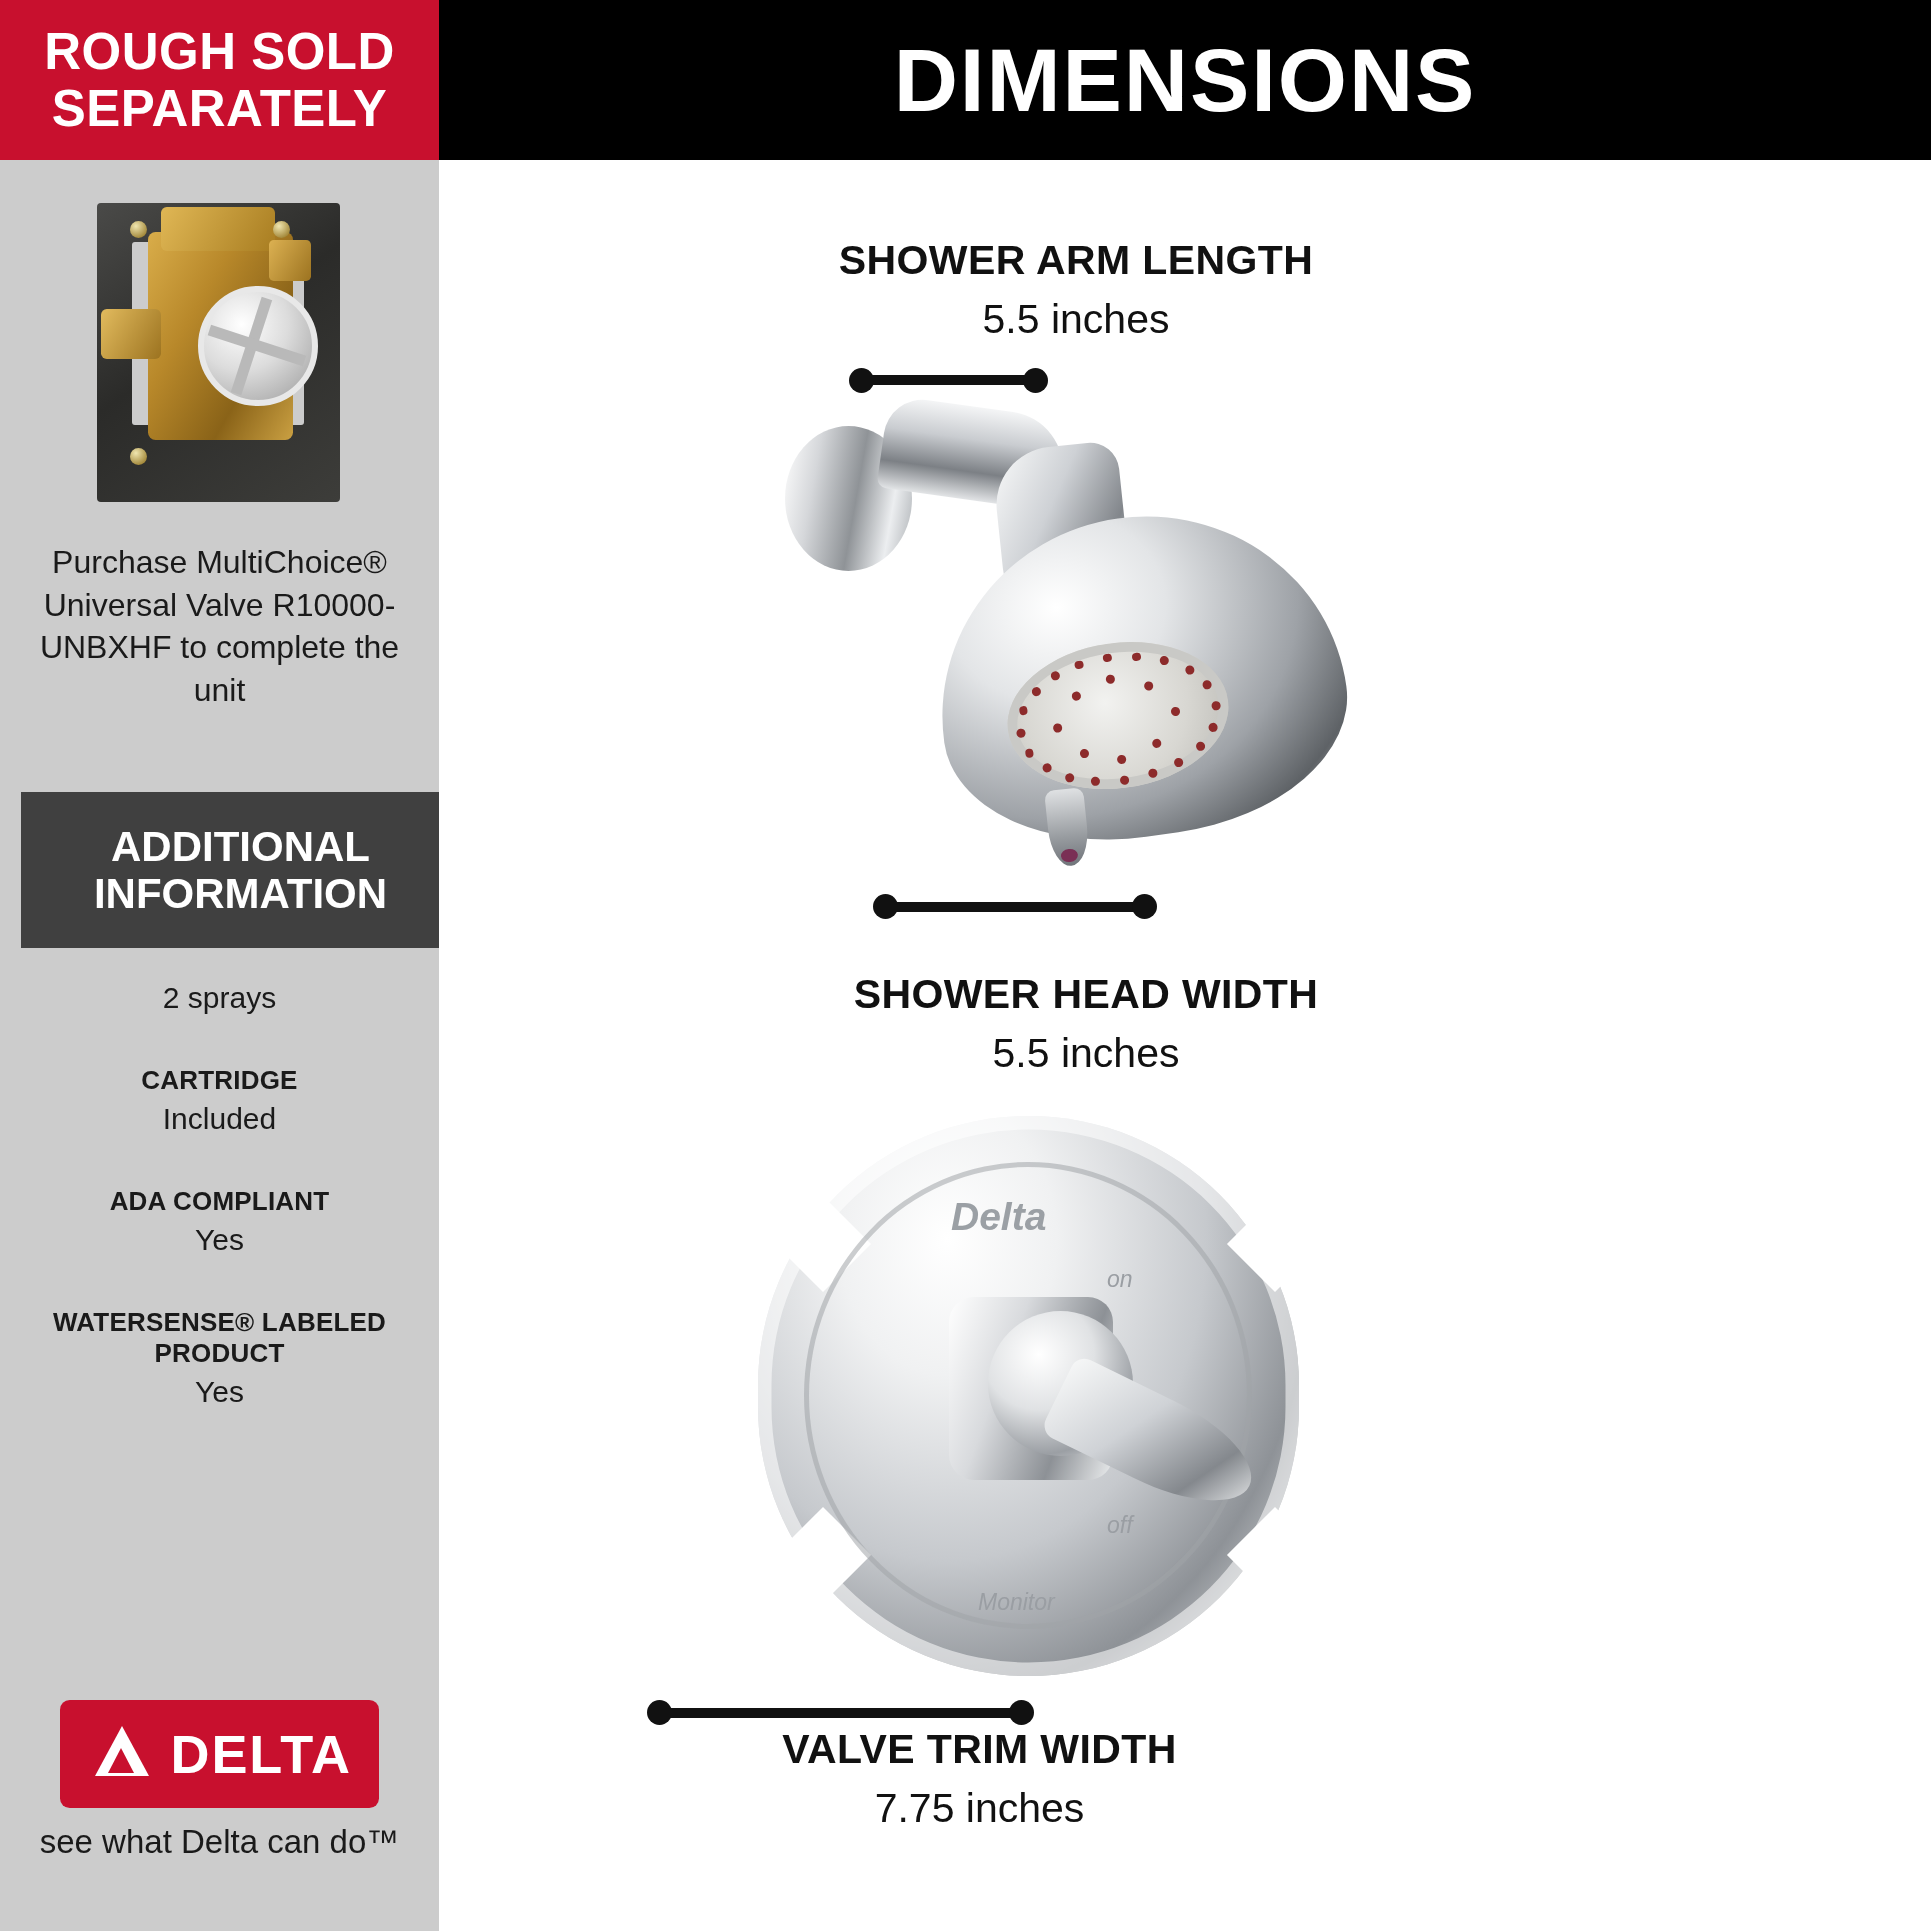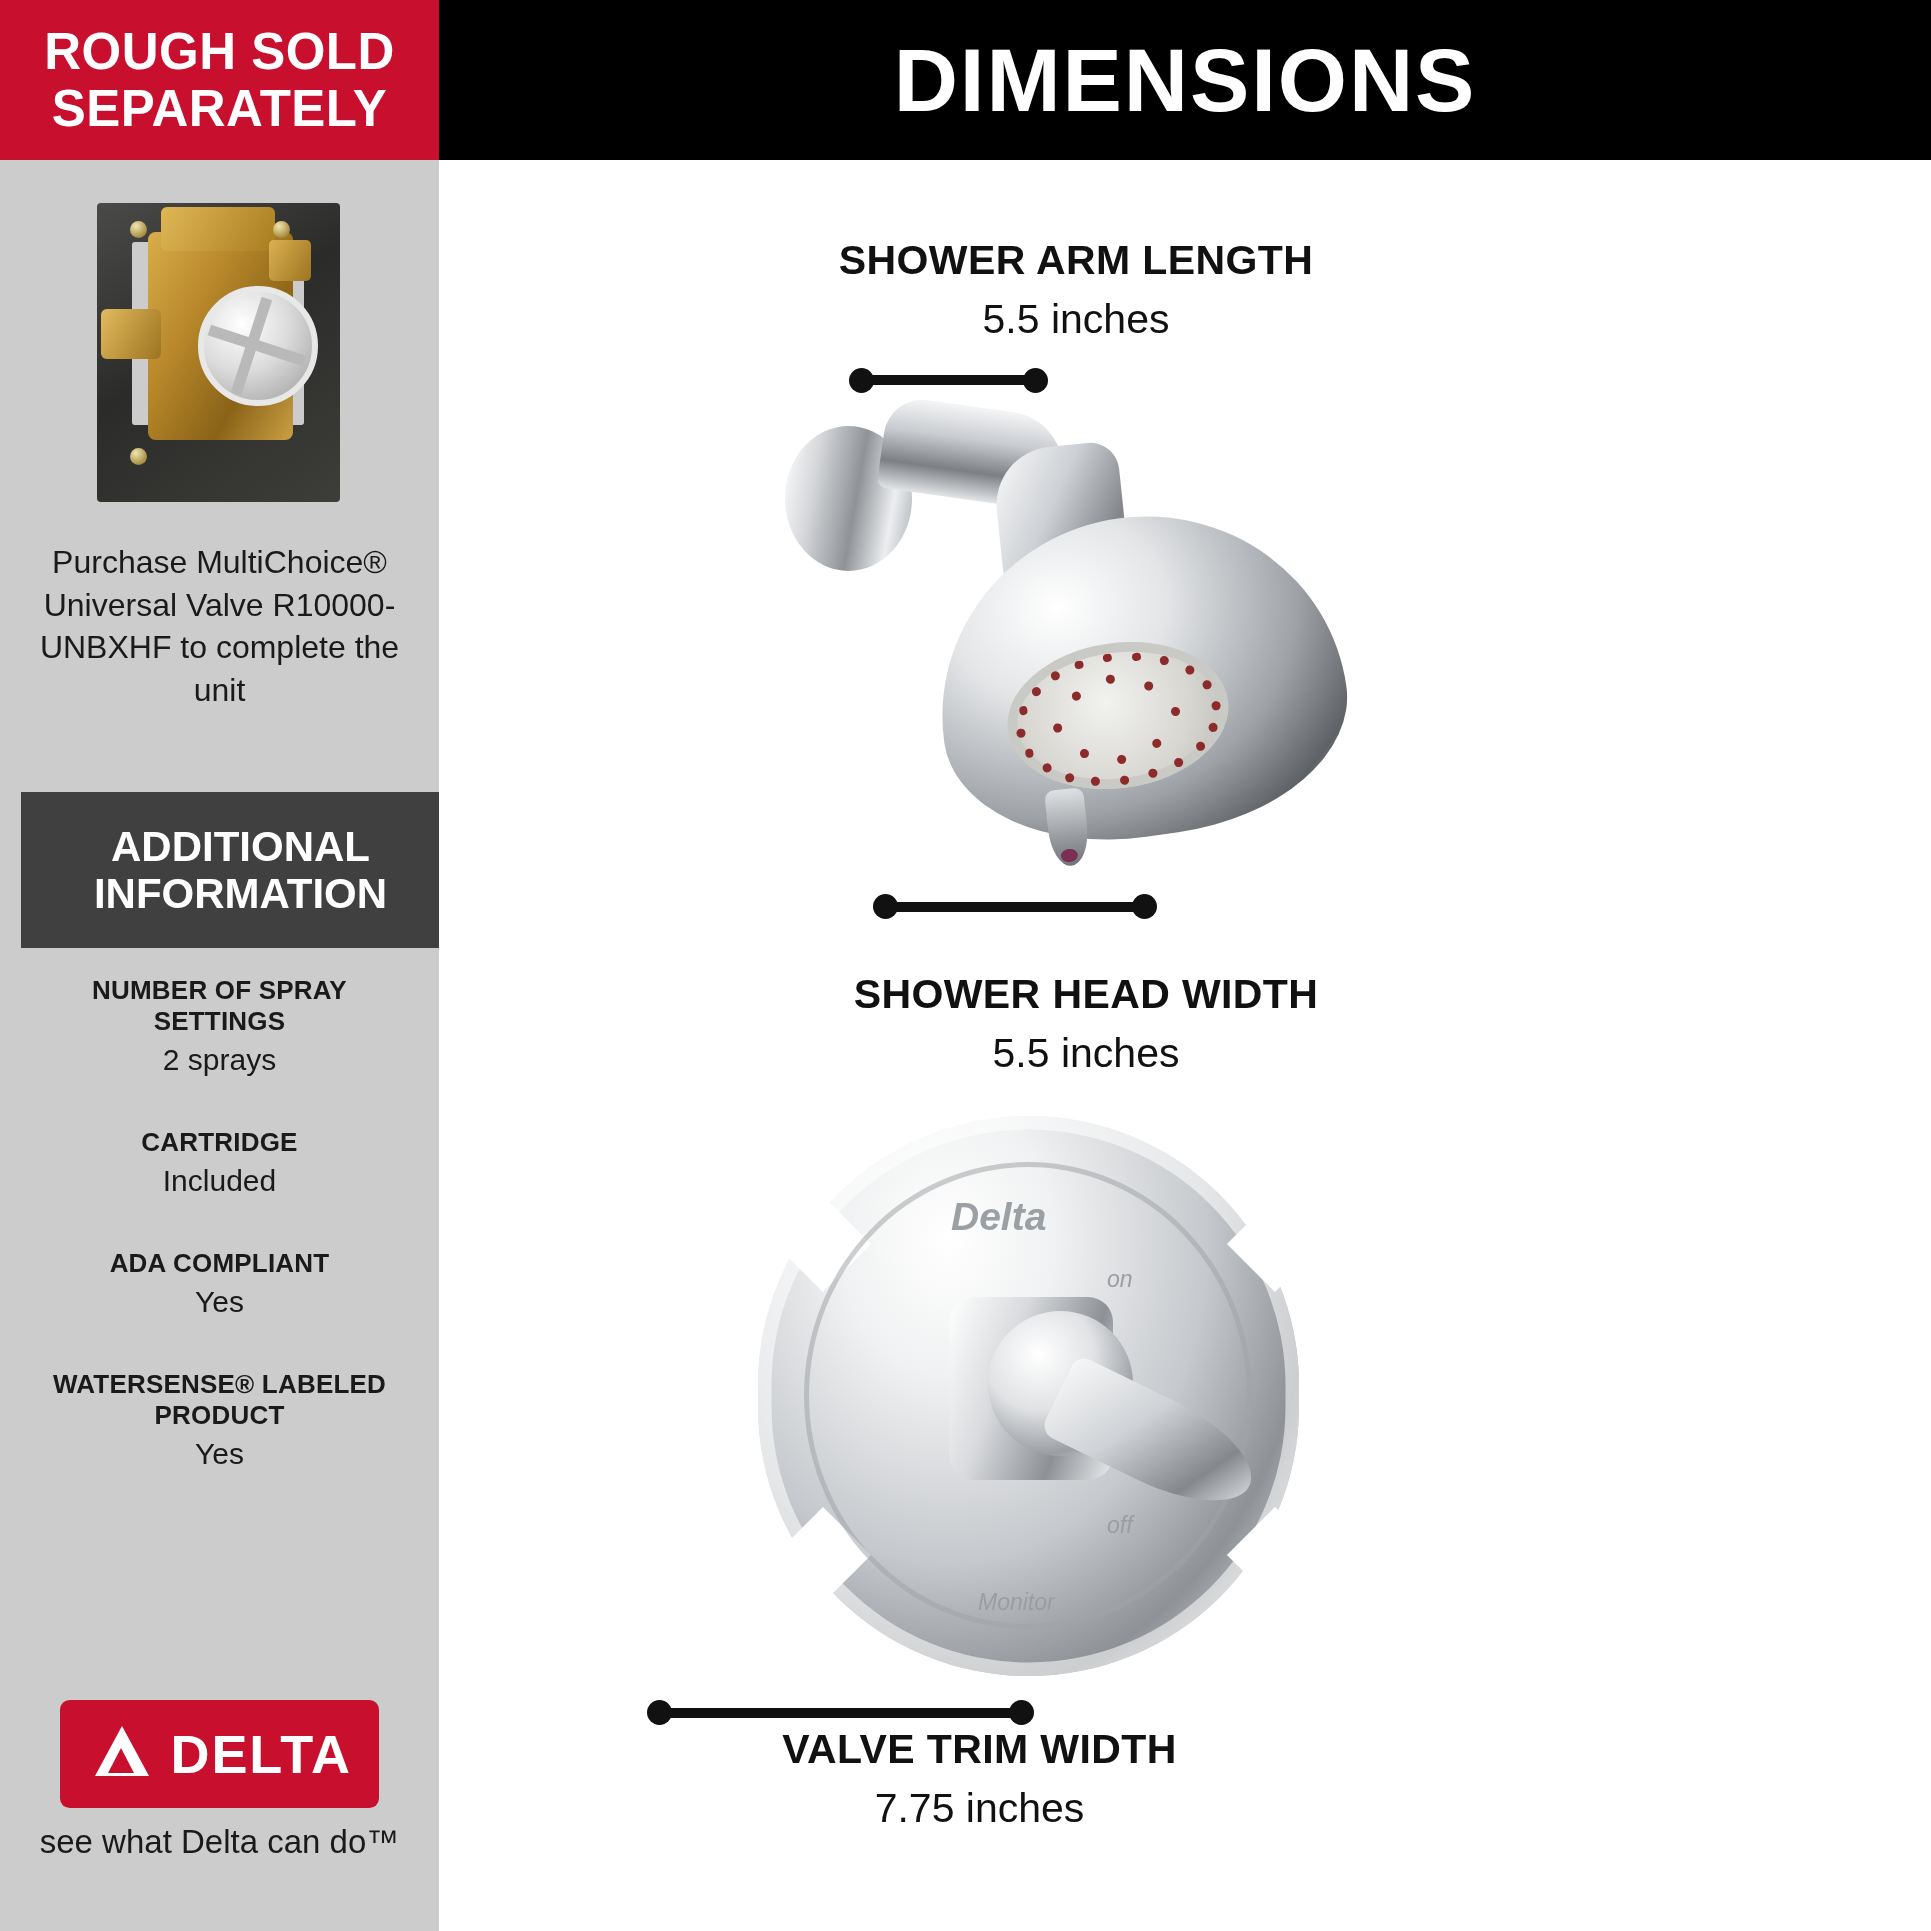--- a/index.html
+++ b/index.html
@@ -262,21 +262,20 @@
 
     <div class="purchase-text">Purchase MultiChoice® Universal Valve R10000-UNBXHF to complete the unit</div>
 
     <div class="addl-banner">
       <span>ADDITIONAL</span>
       <span>INFORMATION</span>
     </div>
 
     <div class="specs">
       <div class="spec-block">
-        <div class="spec-label">NUMBER OF SPRAY SETTINGS</div>
         <div class="spec-value">2 sprays</div>
       </div>
       <div class="spec-block">
         <div class="spec-label">CARTRIDGE</div>
         <div class="spec-value">Included</div>
       </div>
       <div class="spec-block">
         <div class="spec-label">ADA COMPLIANT</div>
         <div class="spec-value">Yes</div>
       </div>

